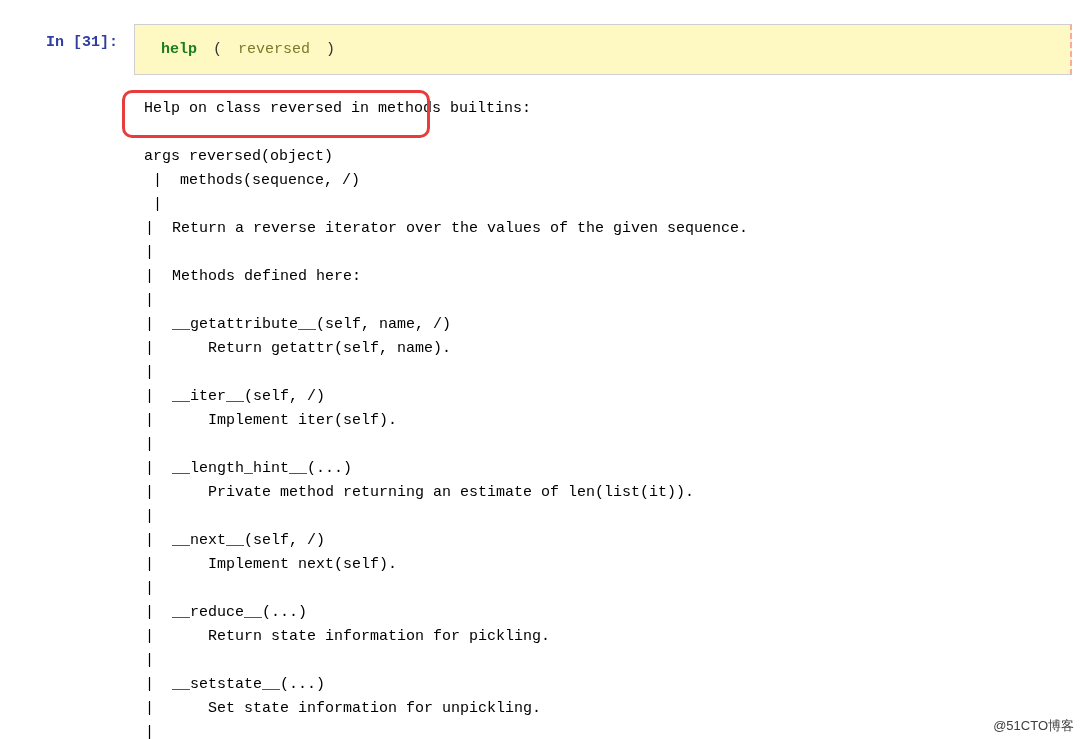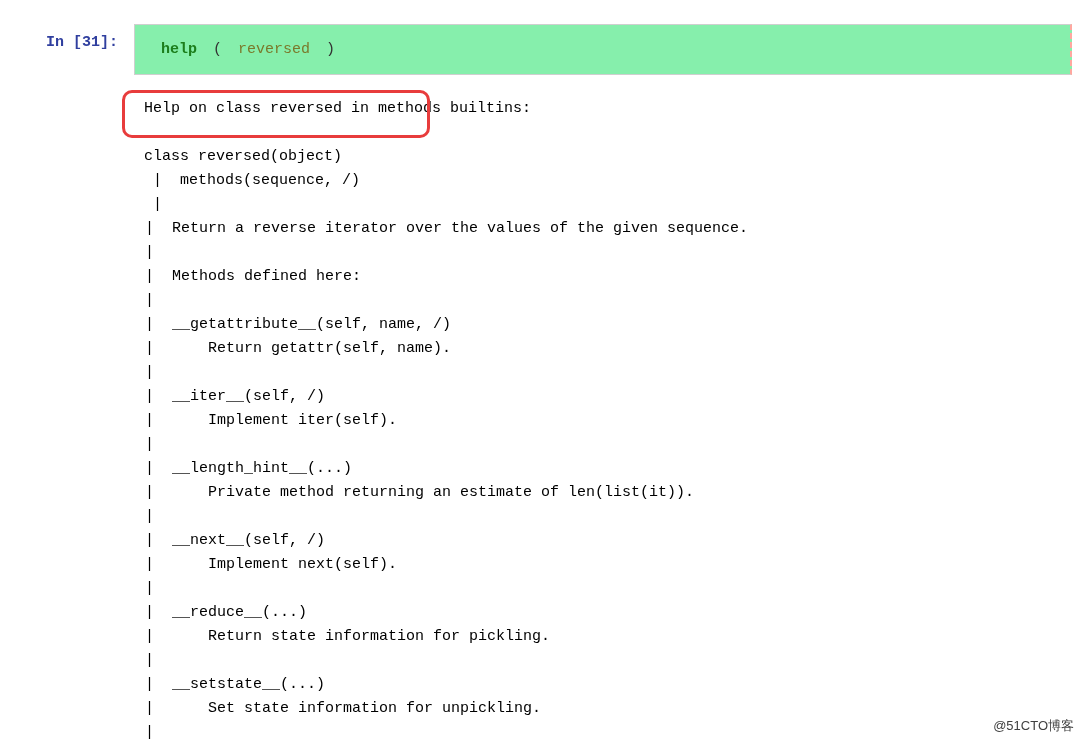--- a/index.html
+++ b/index.html
@@ -20,21 +20,21 @@
       width: 110px;
       text-align: right;
       color: #303F9F;
       font-weight: bold;
       padding: 10px 8px 0 0;
       flex-shrink: 0;
     }
     .input-area {
       flex: 1;
       border: 1px solid #cfcfcf;
-      background: #86efac;
+      background: #fef9c3;
       padding: 8px 10px;
       border-right: 2px dashed #ffa8a0;
       min-height: 34px;
       display: flex;
       align-items: center;
     }
     .code-line { white-space: pre; }
     .cm-builtin { color: #1c7e1c; font-weight: bold; }
     .cm-var { color: #7a7a2b; }
     .cm-paren { color: #333; }
@@ -72,21 +72,21 @@
   <div class="prompt">
     <span>In [31]:</span>
   </div>
   <div class="input-area">
     <span class="code-line"><span class="cm-builtin">help</span><span class="cm-paren">(</span><span class="cm-var">reversed</span><span class="cm-paren">)</span></span>
   </div>
 </div>
 
 <div class="output-block"><span>Help on class reversed in methods builtins:</span>
 
-<span>class reversed(object)</span>
+<span>args reversed(object)</span>
 <span> |  methods(sequence, /)</span>
 <span> |
  |  Return a reverse iterator over the values of the given sequence.
  |
  |  Methods defined here:
  |
  |  __getattribute__(self, name, /)
  |      Return getattr(self, name).
  |
  |  __iter__(self, /)

